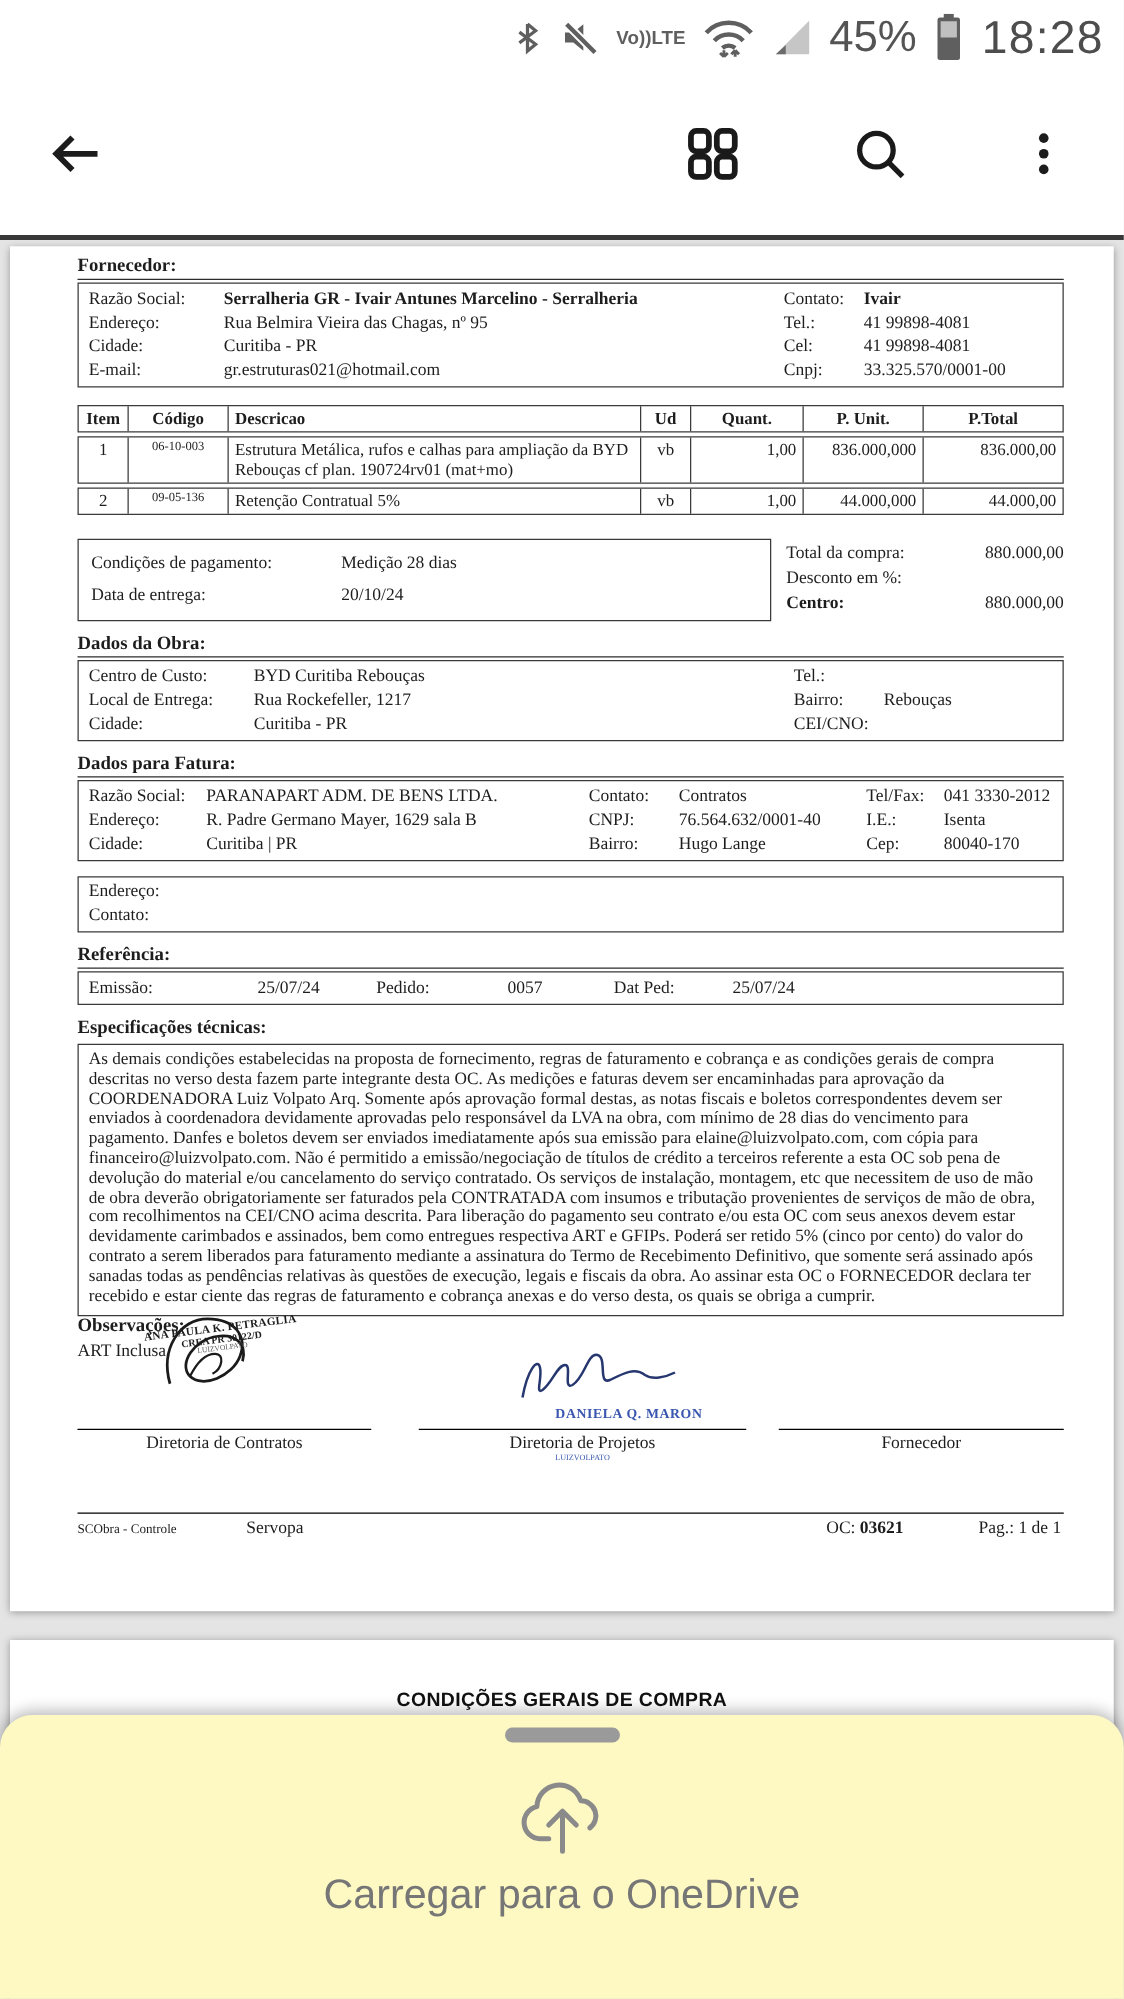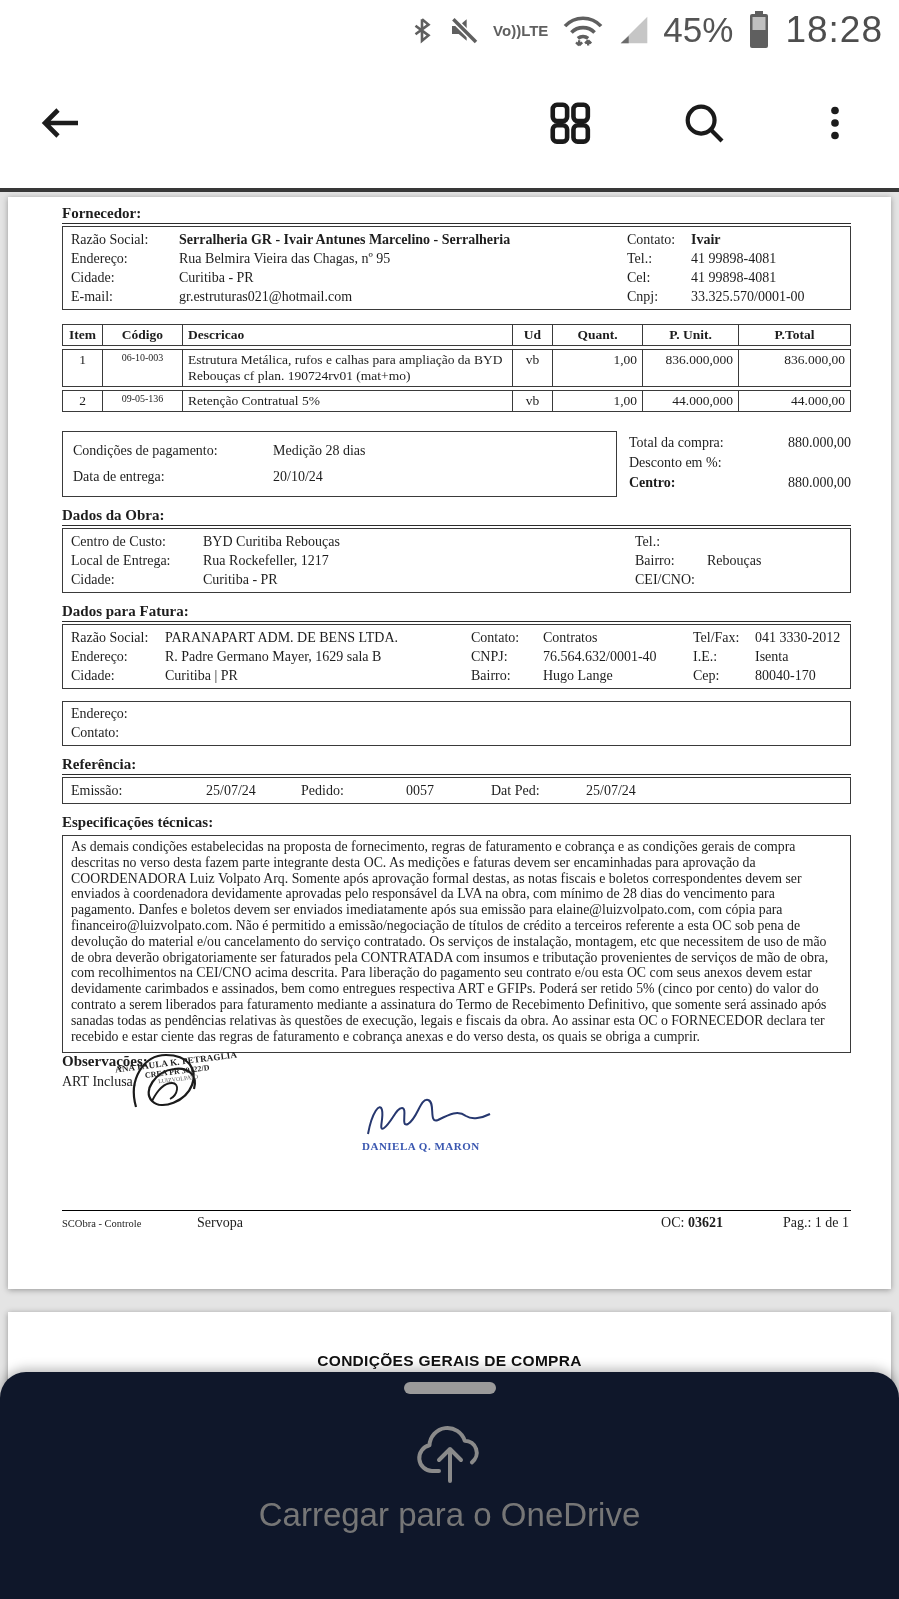--- a/index.html
+++ b/index.html
@@ -82,36 +82,36 @@
   .sig-line-row{position:absolute;left:0;right:0;top:72px;display:flex;}
   .sig-col{border-top:1.6px solid #000;text-align:center;font-size:14px;padding-top:3px;}
   .sig-col.c1{width:235px;}
   .sig-col.c2{width:262px;margin-left:38px;}
   .sig-col.c3{width:228px;margin-left:auto;}
   .stamp1{position:absolute;left:30px;top:-14px;width:170px;text-align:center;transform:rotate(-7deg);}
   .stamp1 .s1a{font-size:9px;font-weight:bold;letter-spacing:.2px;}
   .stamp1 .s1b{font-size:8px;font-weight:bold;}
   .stamp1 .s1c{font-size:6px;color:#555;}
   .sig1-svg{position:absolute;left:60px;top:-22px;}
-  .sig2-wrap{position:absolute;left:300px;top:19px;width:200px;text-align:left;}
+  .sig2-wrap{position:absolute;left:300px;top:3px;width:200px;text-align:right;}
   .sig2-name{font-size:11px;font-weight:bold;color:#3a57b0;letter-spacing:.5px;margin-top:-6px;}
   .sig2-sub{font-size:6.5px;color:#3a57b0;text-align:center;}
   
   .doc-footer{margin-top:auto;margin-bottom:58px;border-top:1.6px solid #000;padding-top:4px;
               display:flex;align-items:baseline;font-size:14px;}
   .df-sys{font-size:10.5px;width:135px;}
   .df-company{width:330px;}
   .df-oc{margin-left:auto;}
   .df-page{margin-left:60px;margin-right:2px;}
   
   .p2-title{text-align:center;font-family:"Liberation Sans",sans-serif;font-weight:bold;
             font-size:15.5px;letter-spacing:.3px;color:#111;}
   
   .sheet{
-    position:absolute;left:0;top:1372px;width:899px;height:227px;background:#0f172a;
+    position:absolute;left:0;top:1372px;width:899px;height:227px;background:#fef9c3;
     border-radius:26px 26px 0 0;box-shadow:0 -3px 12px rgba(0,0,0,0.28);
     display:flex;flex-direction:column;align-items:center;box-sizing:border-box;
   }
   .sheet-handle{width:92px;height:12px;border-radius:6px;background:#9a9a9a;margin-top:10px;border:none;cursor:pointer;}
   .sheet-action{background:none;border:none;cursor:pointer;display:flex;flex-direction:column;align-items:center;margin-top:28px;}
   .sheet-action-label{font-family:"Liberation Sans",sans-serif;font-size:33px;color:#767676;margin-top:8px;}
 </style>
 </head>
 <body>
 
@@ -375,20 +375,28 @@
           <div class="s1a">ANA PAULA K. PETRAGLIA</div>
           <div class="s1b">CREA PR 30122/D</div>
           <div class="s1c">LUIZVOLPATO</div>
         </span>
         <span class="sig2-wrap">
           <svg width="150" height="52" viewBox="0 0 150 52">
             <path d="M6 44 C10 22 18 12 20 20 C22 28 16 42 22 38 C30 32 34 18 40 18 C46 18 38 38 46 34 C56 28 58 8 66 10 C74 12 66 34 76 30 C88 24 96 20 104 26 C110 30 120 28 128 24" fill="none" stroke="#26376f" stroke-width="2"></path>
           </svg>
           <div class="sig2-name">DANIELA Q. MARON</div>
         </span>
+        <div class="sig-line-row">
+          <div class="sig-col c1">Diretoria de Contratos</div>
+          <div class="sig-col c2">
+            <span>Diretoria de Projetos</span>
+            <div class="sig2-sub">LUIZVOLPATO</div>
+          </div>
+          <div class="sig-col c3">Fornecedor</div>
+        </div>
       </div>
     </div>
 
     <div class="doc-footer">
       <span class="df-sys">SCObra - Controle</span>
       <span class="df-company">Servopa</span>
       <span class="df-oc">
         <span>OC:</span>
         <span class="b" style="margin-left:0;">03621</span>
       </span>

